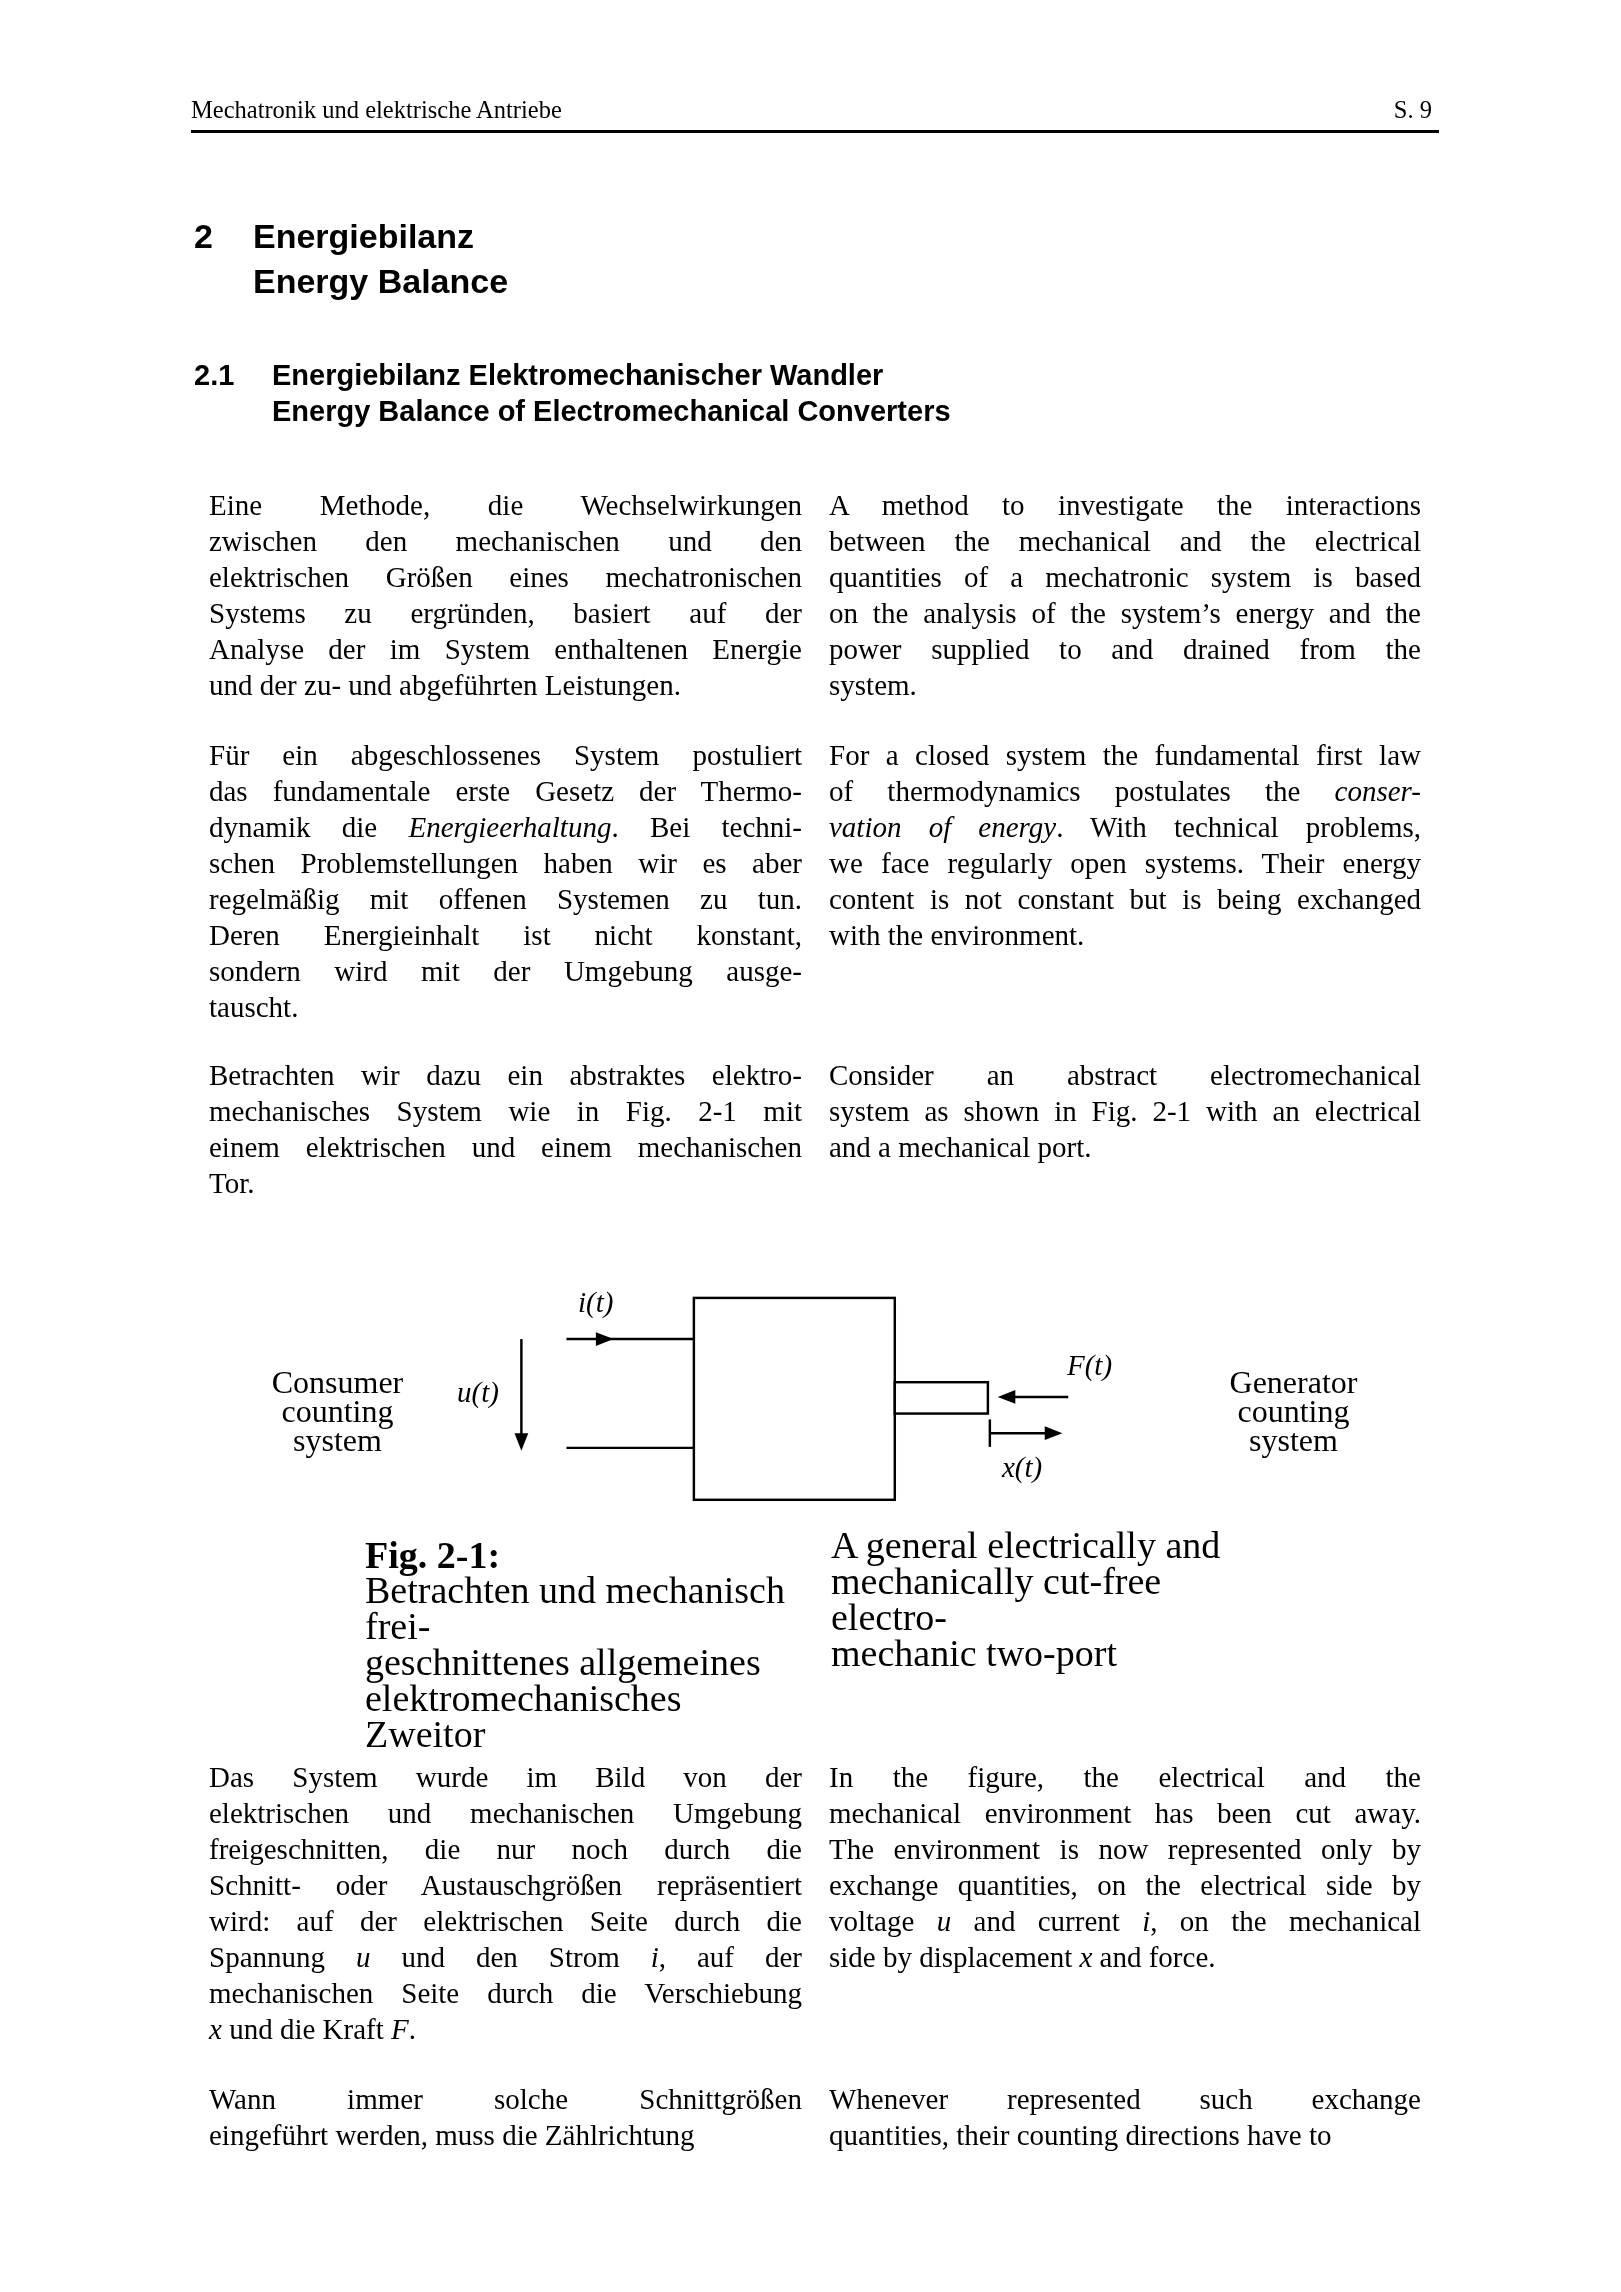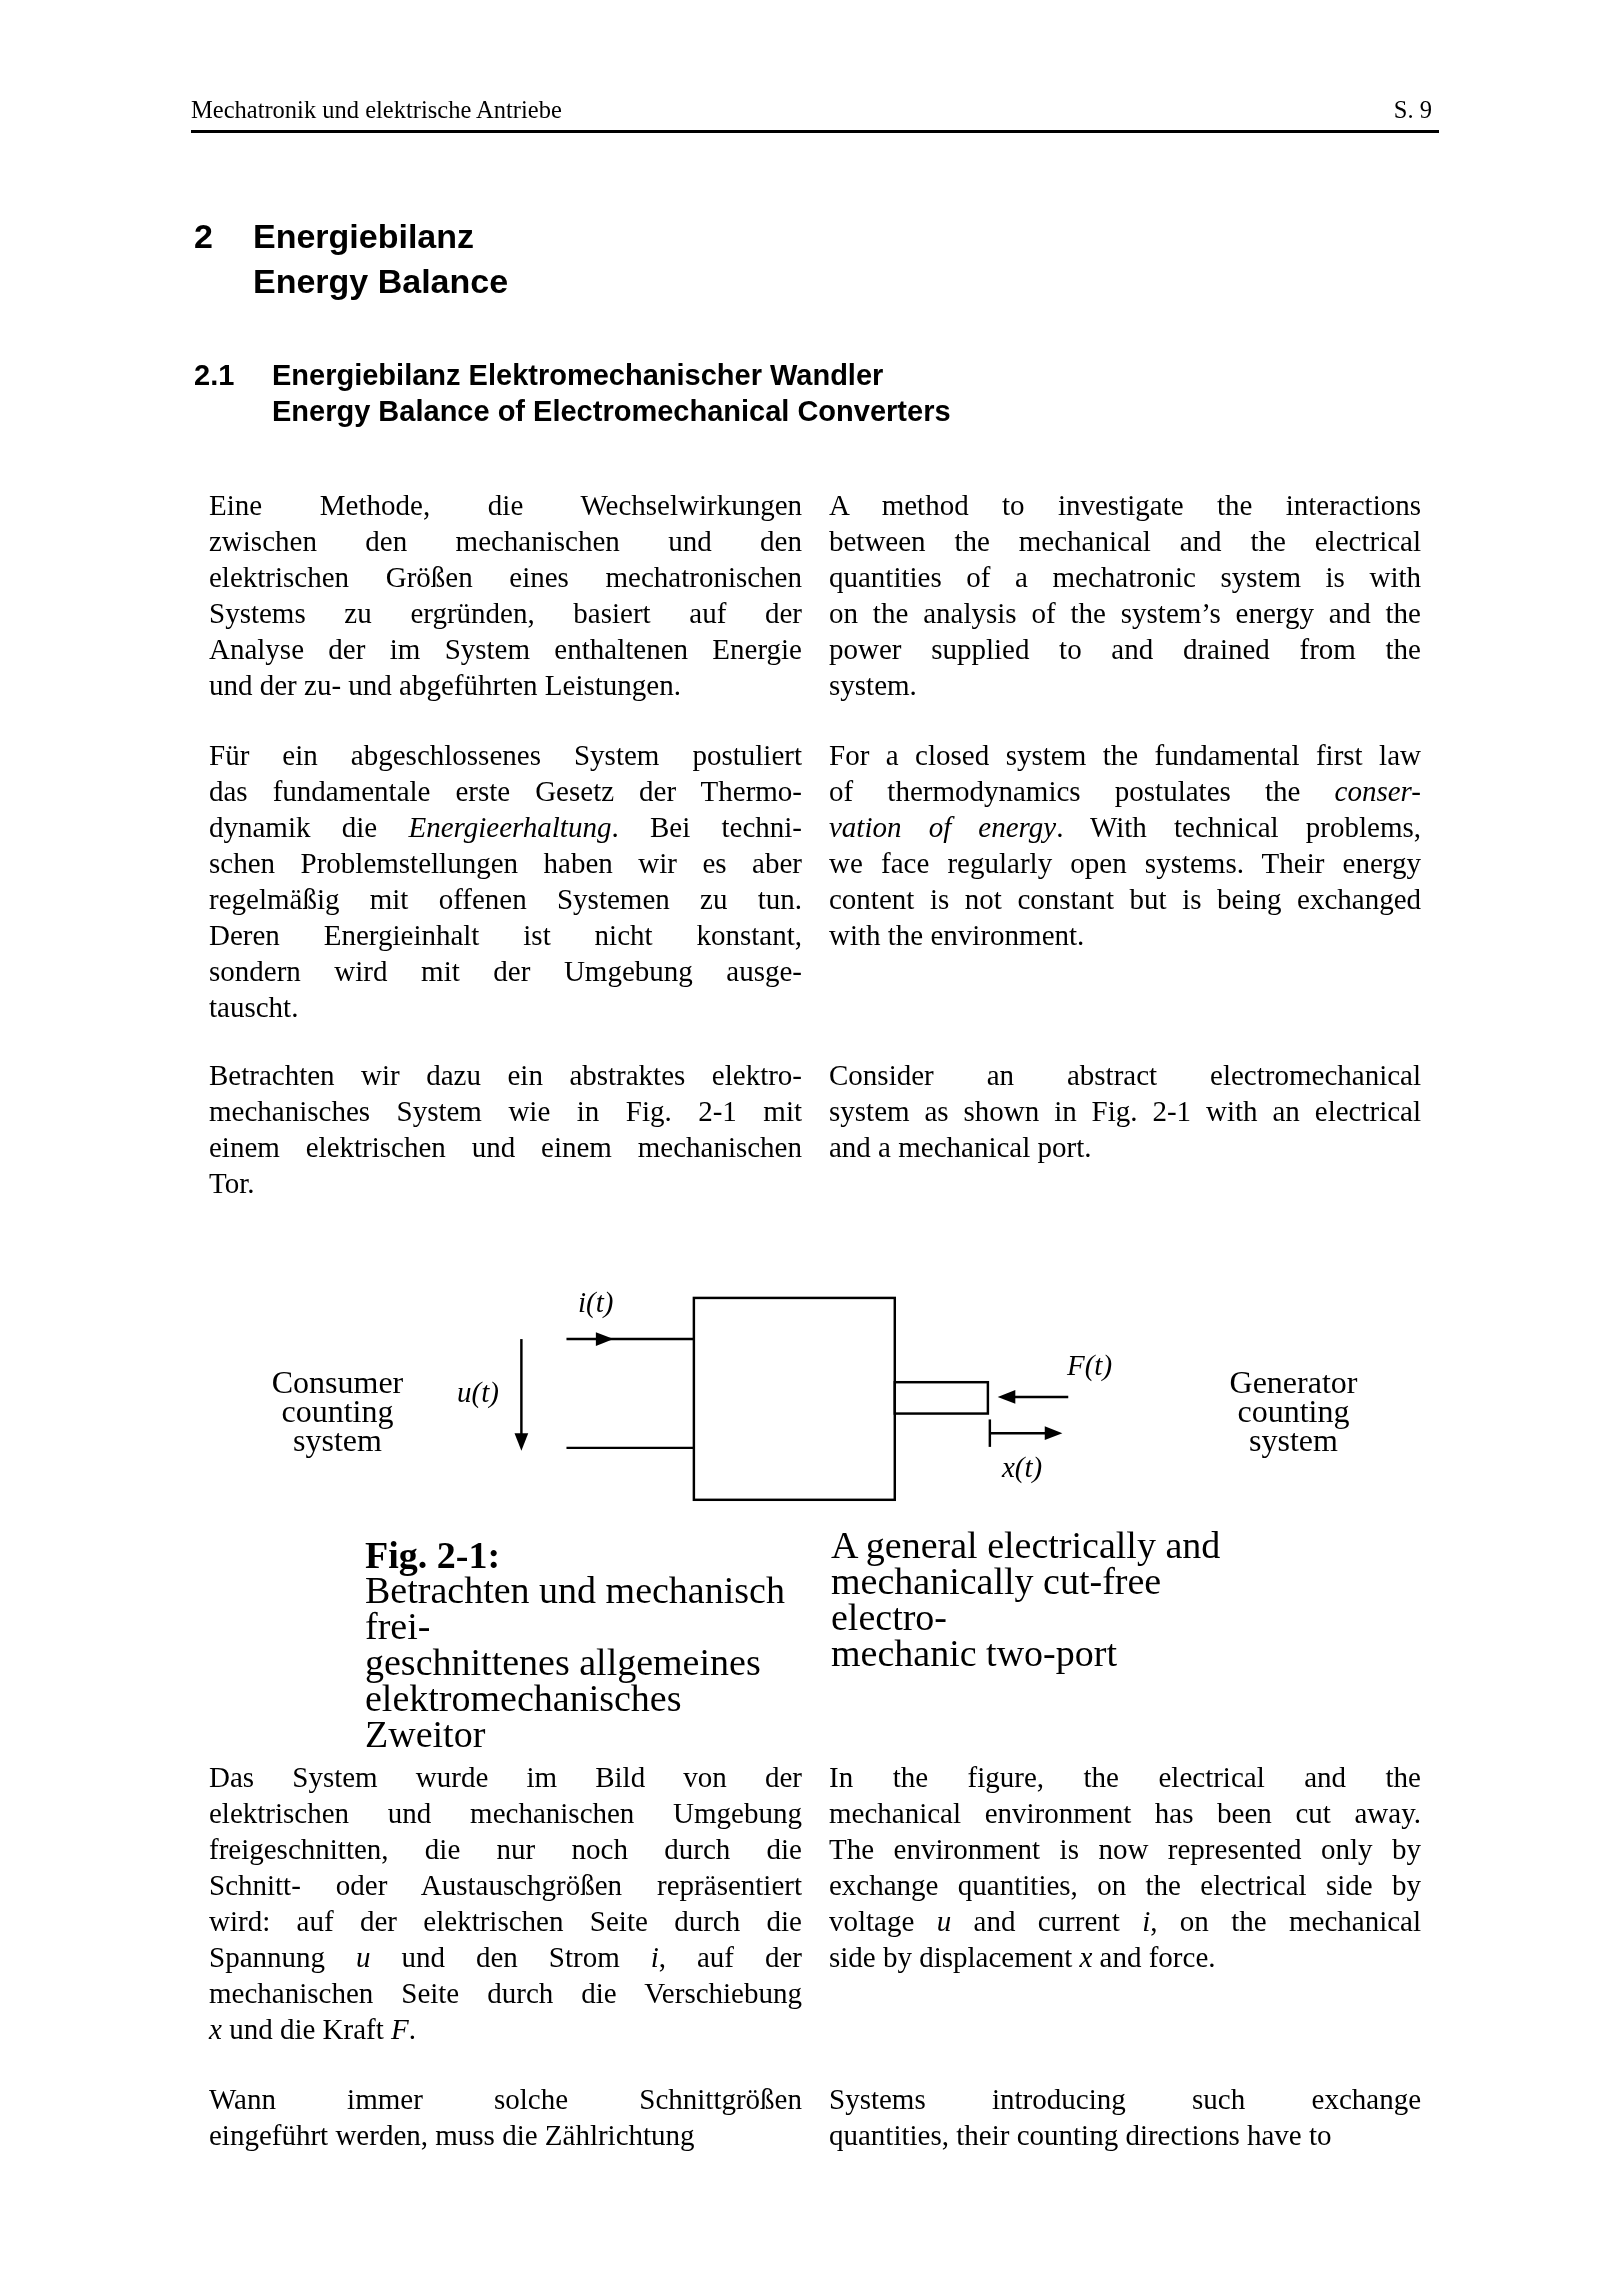--- a/index.html
+++ b/index.html
@@ -49,21 +49,21 @@
     <span class="line">Eine Methode, die Wechselwirkungen</span>
     <span class="line">zwischen den mechanischen und den</span>
     <span class="line">elektrischen Größen eines mechatronischen</span>
     <span class="line">Systems zu ergründen, basiert auf der</span>
     <span class="line">Analyse der im System enthaltenen Energie</span>
     <span class="line last">und der zu- und abgeführten Leistungen.</span>
   </div>
 <div class="abs para col-en" style="top:487px">
     <span class="line">A method to investigate the interactions</span>
     <span class="line">between the mechanical and the electrical</span>
-    <span class="line">quantities of a mechatronic system is with</span>
+    <span class="line">quantities of a mechatronic system is based</span>
     <span class="line">on the analysis of the system’s energy and the</span>
     <span class="line">power supplied to and drained from the</span>
     <span class="line last">system.</span>
   </div>
 
 <div class="abs para col-de" style="top:737px">
     <span class="line">Für ein abgeschlossenes System postuliert</span>
     <span class="line">das fundamentale erste Gesetz der Thermo-</span>
     <span class="line">dynamik die <em>Energieerhaltung</em>. Bei techni-</span>
     <span class="line">schen Problemstellungen haben wir es aber</span>
@@ -162,16 +162,16 @@
     <span class="line">exchange quantities, on the electrical side by</span>
     <span class="line">voltage <em>u</em> and current <em>i</em>, on the mechanical</span>
     <span class="line last">side by displacement <em>x</em> and force.</span>
   </div>
 
 <div class="abs para col-de" style="top:2081px">
     <span class="line">Wann immer solche Schnittgrößen</span>
     <span class="line last">eingeführt werden, muss die Zählrichtung</span>
   </div>
 <div class="abs para col-en" style="top:2081px">
-    <span class="line">Systems introducing such exchange</span>
+    <span class="line">Whenever represented such exchange</span>
     <span class="line last">quantities, their counting directions have to</span>
   </div>
 
 
 </body></html>

